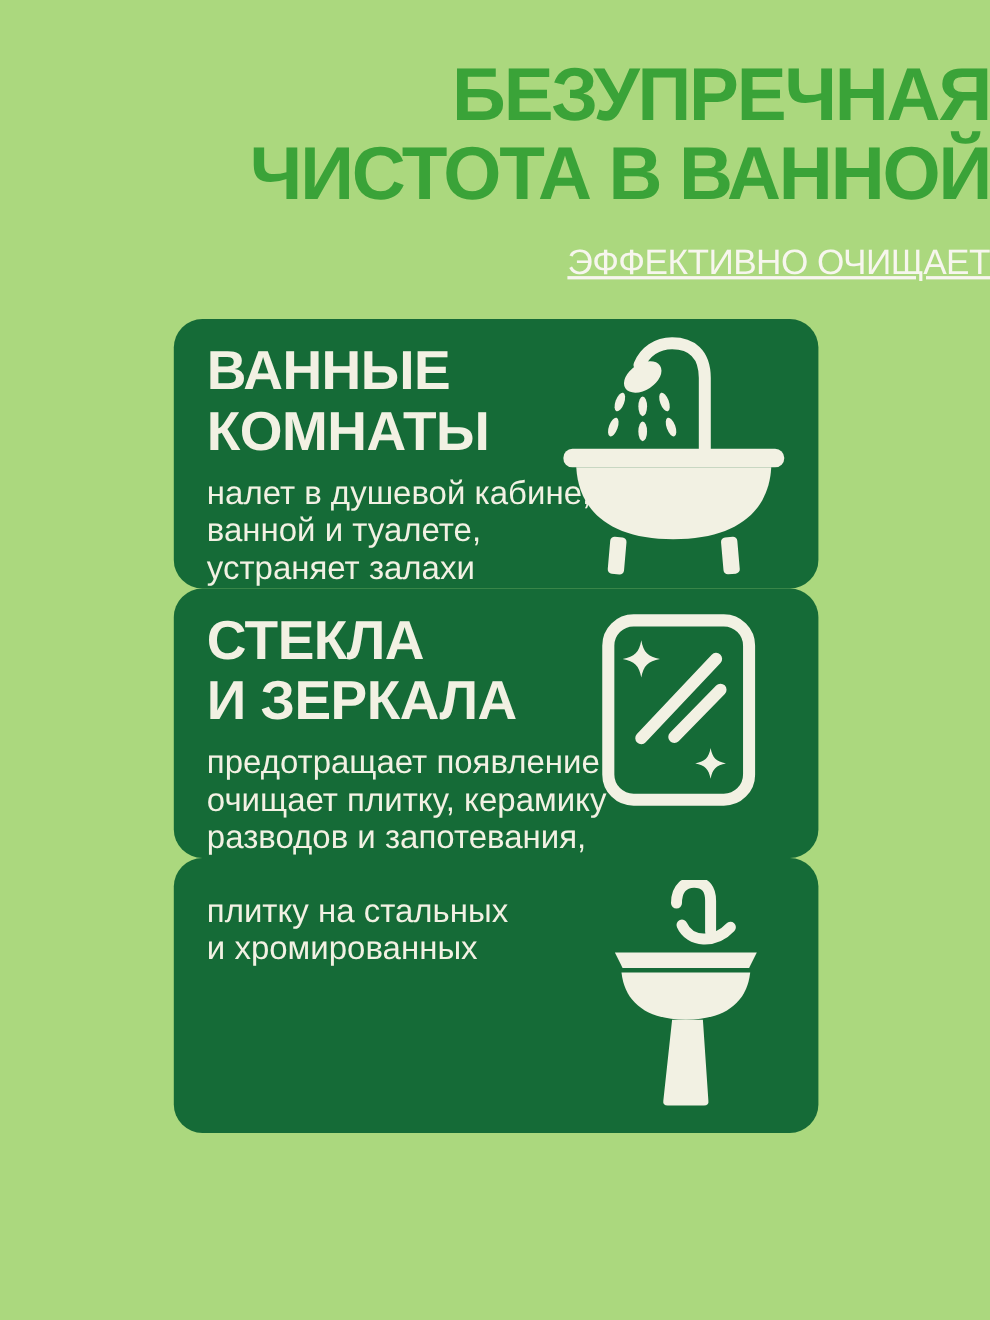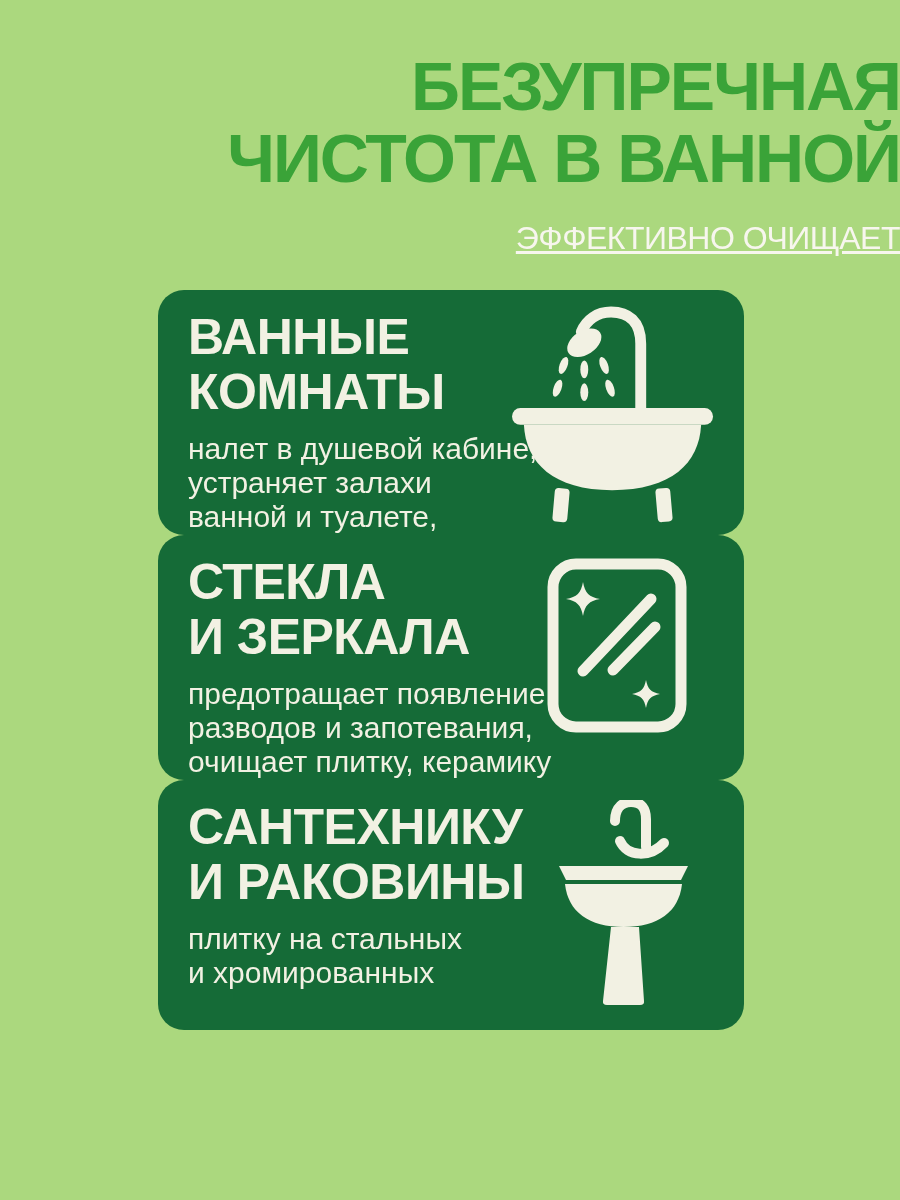--- a/index.html
+++ b/index.html
@@ -92,22 +92,22 @@
   <main class="cards">
 
     <section class="card card--bath">
       <div class="card-text">
         <h2>
           <span class="c-line">ВАННЫЕ</span>
           <span class="c-line">КОМНАТЫ</span>
         </h2>
         <p>
           <span class="b-line">налет в душевой кабине,</span>
+          <span class="b-line">ванной и туалете,</span>
           <span class="b-line">устраняет залахи</span>
-          <span class="b-line">ванной и туалете,</span>
         </p>
       </div>
       <svg class="icon icon--bath" viewBox="0 0 205 228" aria-hidden="true">
 
         <path d="M130 110 L130 45 C130 22 117 13 100 13 C86 13 75 21 70 33" fill="none" stroke="currentColor" stroke-width="11" stroke-linecap="round"></path>
 
         <ellipse cx="73" cy="44" rx="19" ry="12" transform="rotate(-33 73 44)" fill="currentColor"></ellipse>
 
         <ellipse cx="52" cy="67" rx="4" ry="9" transform="rotate(20 52 67)" fill="currentColor"></ellipse>
         <ellipse cx="73" cy="71" rx="4" ry="9" fill="currentColor"></ellipse>
@@ -126,43 +126,39 @@
     </section>
 
     <section class="card card--mirror">
       <div class="card-text">
         <h2>
           <span class="c-line">СТЕКЛА</span>
           <span class="c-line">И ЗЕРКАЛА</span>
         </h2>
         <p>
           <span class="b-line">предотращает появление</span>
+          <span class="b-line">очищает плитку, керамику</span>
           <span class="b-line">разводов и запотевания,</span>
-          <span class="b-line">очищает плитку, керамику</span>
         </p>
       </div>
       <svg class="icon icon--mirror" viewBox="0 0 140 175" aria-hidden="true">
 
         <rect x="6" y="6" width="128" height="163" rx="23" fill="none" stroke="currentColor" stroke-width="11"></rect>
 
         <line x1="36" y1="113" x2="104" y2="41" stroke="currentColor" stroke-width="11" stroke-linecap="round"></line>
         <line x1="66" y1="112" x2="108" y2="69" stroke="currentColor" stroke-width="11" stroke-linecap="round"></line>
 
         <path d="M36 24 C38 35 42 39 53 41 C42 43 38 47 36 58 C34 47 30 43 19 41 C30 39 34 35 36 24 Z" fill="currentColor"></path>
 
         <path d="M99 122 C100.7 131 104 134.3 113 136 C104 137.7 100.7 141 99 150 C97.3 141 94 137.7 85 136 C94 134.3 97.3 131 99 122 Z" fill="currentColor"></path>
       </svg>
     </section>
 
     <section class="card card--sink">
       <div class="card-text">
-        <h2>
-          <span class="c-line">САНТЕХНИКУ</span>
-          <span class="c-line">И РАКОВИНЫ</span>
-        </h2>
         <p>
           <span class="b-line">плитку на стальных</span>
           <span class="b-line">и хромированных</span>
         </p>
       </div>
       <svg class="icon icon--sink" viewBox="0 0 135 206" aria-hidden="true">
 
         <path d="M57 21 C57 6 66 2 73 2 C84 2 88 9 88 19 L88 47" fill="none" stroke="currentColor" stroke-width="10" stroke-linecap="round"></path>
 
         <path d="M62 41 C69 57 92 58 106 43" fill="none" stroke="currentColor" stroke-width="10" stroke-linecap="round"></path>

